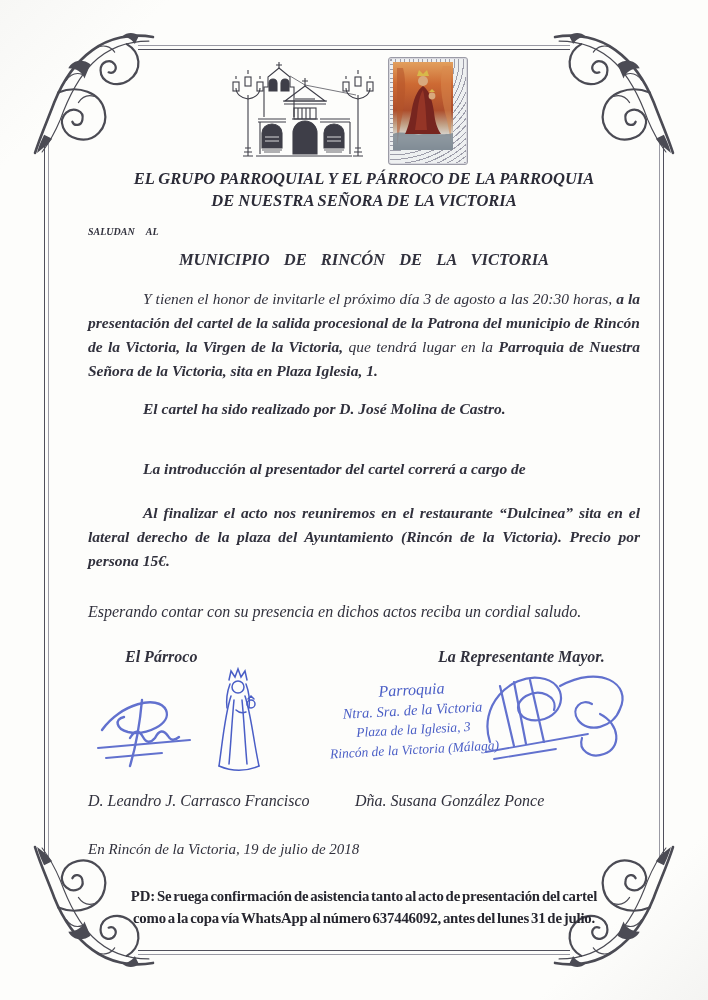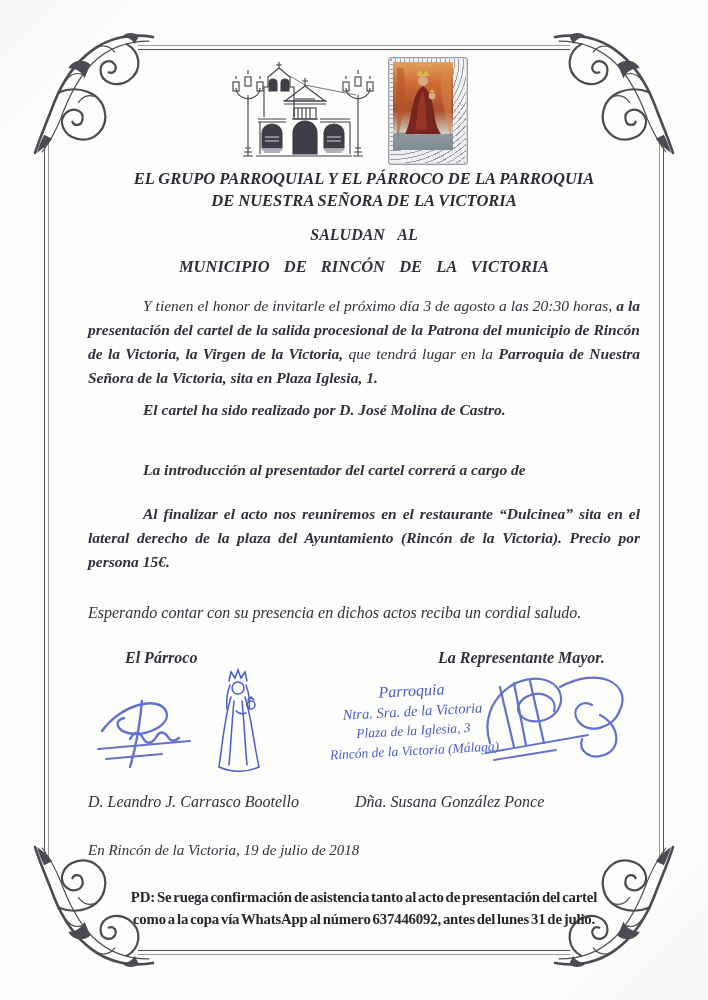--- a/index.html
+++ b/index.html
@@ -27,28 +27,28 @@
   .virgin-frame{
     position:absolute;left:388px;top:0;width:70px;height:98px;padding:4px;
     background-color:#eef0f1;
     background-image:repeating-radial-gradient(circle at 2px 2px,#9d9daa 0 1px,transparent 1px 4.5px);
     border:1px solid #9b9ba6;border-radius:3px;box-shadow:0 0 0 1px #d8d8de inset;
   }
   .virgin-frame svg{display:block;}
   
   .content{position:absolute;left:88px;top:168px;width:552px;}
   .title{ text-align:center;font-weight:bold;font-style:italic;font-size:16.5px;line-height:22px;color:#2c2c38;}
-  .saludan{text-align:center;font-weight:bold;font-style:italic;font-size:16px;margin-top:14px;word-spacing:9px;}
+  .saludan{font-weight:bold;font-style:italic;font-size:10px;margin-top:14px;word-spacing:9px;}
   .municipio{text-align:center;font-weight:bold;font-style:italic;font-size:16.5px;margin-top:13px;word-spacing:10px;}
   p{margin:0;font-style:italic;font-size:15.5px;line-height:24px;}
   .just{text-align:justify;}
   .ind{text-indent:55px;}
   .b{font-weight:bold;}
   .p1{margin-top:17px;}
-  .p2{margin-top:8px;}
+  .p2{margin-top:14px;}
   .p3a{margin-top:36px;}
   .p4{margin-top:20px;}
   .p5{margin-top:27px;font-size:16px;}
   
   .roles{position:relative;margin-top:24px;height:20px;font-weight:bold;font-style:italic;font-size:16px;}
   .role-left{position:absolute;left:37px;}
   .role-right{position:absolute;left:322px;margin-left:28px;}
   .sigzone{position:relative;height:122px;}
   .sig-left{position:absolute;left:2px;top:18px;}
   .stamp-virgin{position:absolute;left:121px;top:-2px;}
@@ -243,21 +243,21 @@
           <path d="M34,32 L48,92 M48,28 L60,90 M64,26 L78,88"></path>
           <path d="M94,32 C134,10 166,30 154,55 C147,74 122,80 112,66 C104,54 116,44 126,50"></path>
           <path d="M134,60 C154,70 156,94 138,100 C124,105 112,96 116,84"></path>
           <path d="M20,98 L122,80" stroke-width="1.8"></path>
           <path d="M28,105 L90,95" stroke-width="1.8"></path>
         </g>
       </svg>
     </div>
 
     <div class="names">
-      <span class="name-left">D. Leandro J. Carrasco Bootello</span>
+      <span class="name-left">D. Leandro J. Carrasco Francisco</span>
       <span class="name-right">Dña. Susana González Ponce</span>
     </div>
 
     <div class="dateline">En Rincón de la Victoria, 19 de julio de 2018</div>
 
     <div class="ps">PD: Se ruega confirmación de asistencia tanto al acto de presentación del cartel como a la copa vía WhatsApp al número 637446092, antes del lunes 31 de julio.</div>
   </div>
 
 </div>
 

